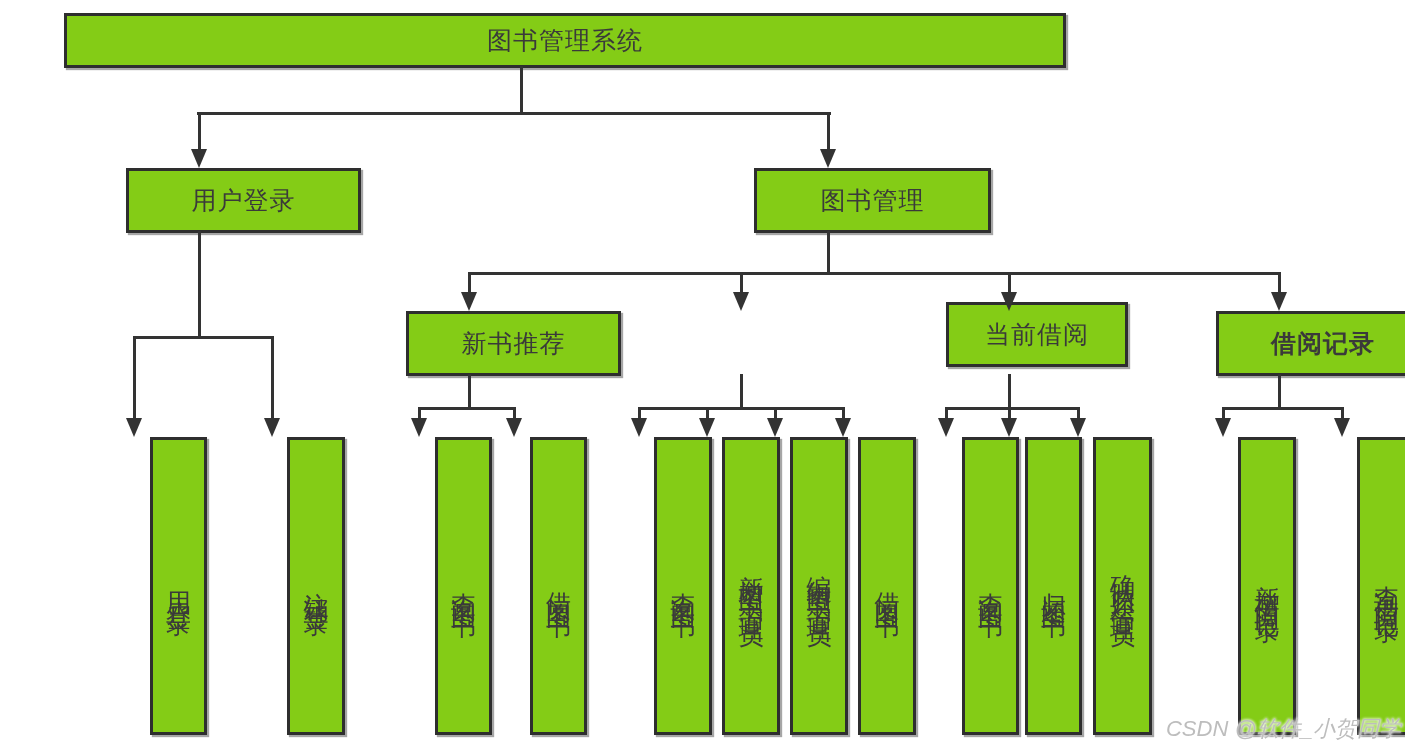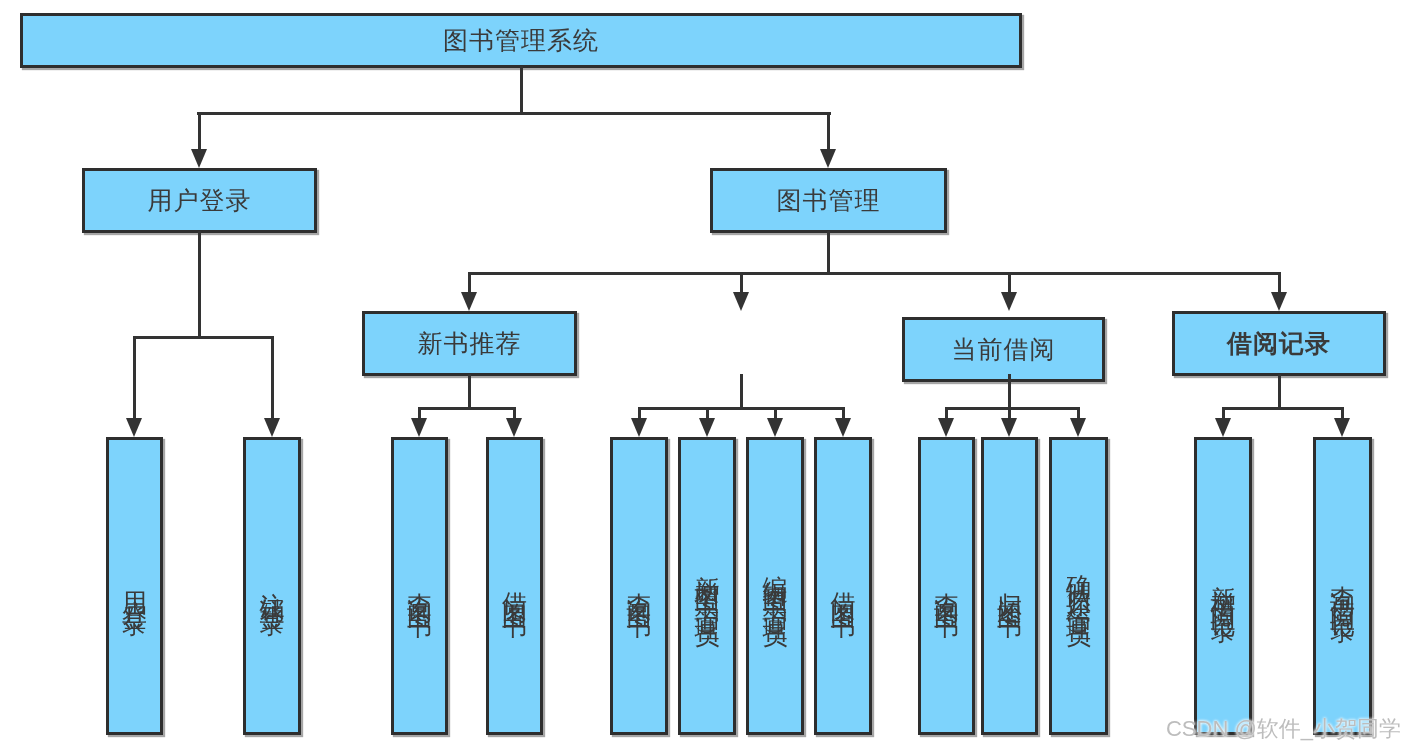--- a/index.html
+++ b/index.html
@@ -7,26 +7,27 @@
     position:relative;
     width:1405px;height:747px;
     background:#ffffff;
     font-family:"Liberation Sans","DejaVu Sans",sans-serif;
     overflow:hidden;
   }
   .box{
     position:absolute;
     box-sizing:border-box;
     border:3px solid #2e2e2e;
-    background:#7dd3fc;
+    background:#84cc16;
     box-shadow:2px 2px 1px rgba(0,0,0,0.35);
     display:flex;
     align-items:center;
     justify-content:center;
     color:#3a3a3a;
+    margin-left:44px;
   }
   .hlabel{font-size:25px;letter-spacing:1px;}
   .leaf{font-size:25px;}
   .leaf .vtext{
     writing-mode:vertical-rl;
     text-orientation:mixed;
     letter-spacing:7px;
     line-height:1;
   }
   .v-line{position:absolute;width:3px;background:#333333;}
@@ -37,20 +38,21 @@
     border-right:8px solid transparent;
     border-top:19px solid #333333;
   }
   #watermark{
     position:absolute;
     right:4px;bottom:3px;
     font-size:22px;
     color:#bdbdbd;
     text-shadow:0 0 3px #ffffff,0 0 3px #ffffff;
     white-space:nowrap;
+    font-style:italic;
   }
 </style>
 </head>
 <body>
 
 <div id="stage">
 
   <div class="box hlabel" style="left:20px;top:13px;width:1002px;height:55px;">
     <span>图书管理系统</span>
   </div>
@@ -61,21 +63,21 @@
 
   <div class="box hlabel" style="left:362px;top:311px;width:215px;height:65px;">
     <span>新书推荐</span>
   </div>
 
   <div class="box hlabel" style="left:710px;top:168px;width:237px;height:65px;">
     <span>图书管理</span>
   </div>
 
 
-  <div class="box hlabel" style="left:902px;top:317px;width:203px;height:65px;">
+  <div class="box hlabel" style="left:902px;top:302px;width:182px;height:65px;">
     <span>当前借阅</span>
   </div>
 
   <div class="box hlabel" style="left:1172px;top:311px;width:214px;height:65px;font-weight:bold;">
     <span>借阅记录</span>
   </div>
 
   <div class="box leaf" style="left:106px;top:437px;width:57px;height:298px;">
     <span class="vtext">用户登录</span>
   </div>

